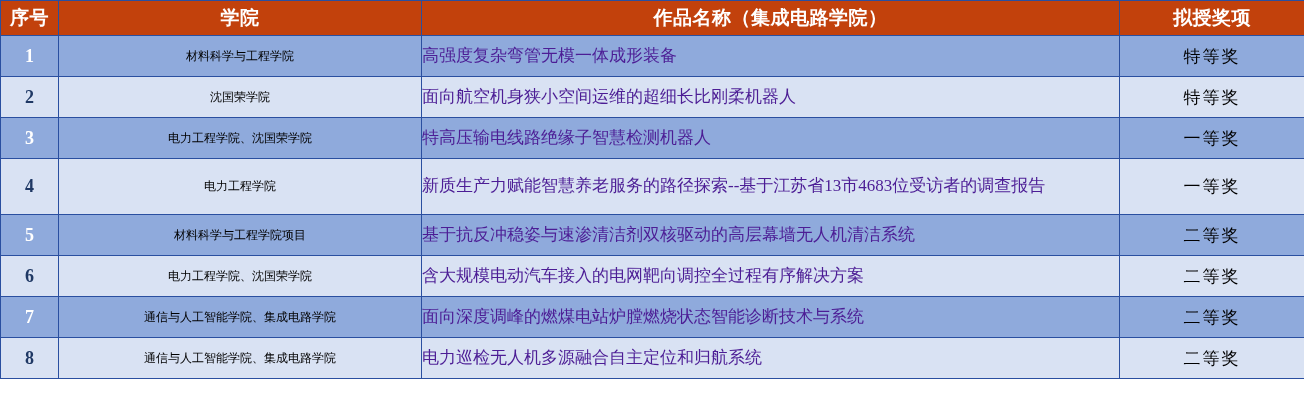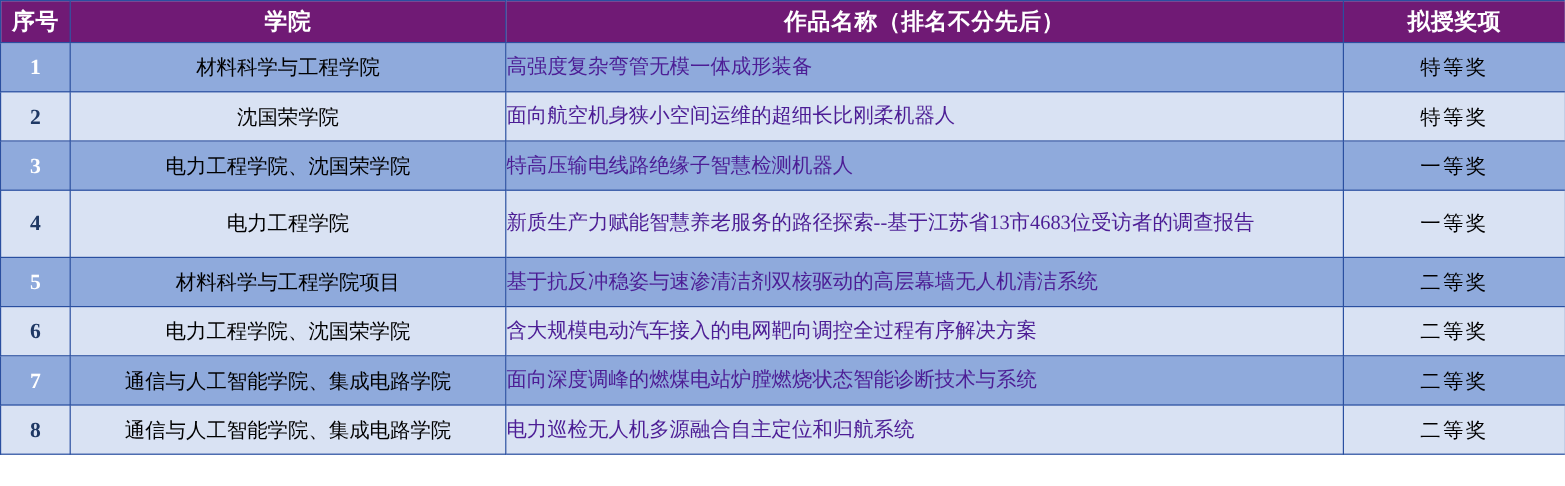--- a/index.html
+++ b/index.html
@@ -18,21 +18,21 @@
     width: 1304px;
     table-layout: fixed;
   }
   table.award-table th,
   table.award-table td {
     border: 1px solid #2a4fa0;
     padding: 0;
     vertical-align: middle;
   }
   thead th {
-    background: #701a75;
+    background: #c2410c;
     color: #ffffff;
     font-weight: bold;
     font-size: 19px;
     text-align: center;
     height: 34px;
     letter-spacing: 0.5px;
   }
   
   col.c-seq   { width: 58px; }
   col.c-coll  { width: 363px; }
@@ -45,21 +45,21 @@
   td.seq {
     text-align: center;
     font-weight: bold;
     font-size: 18px;
     color: #ffffff;
   }
   tr.row-light td.seq { color: #1f3864; }
 
   td.college {
     text-align: center;
-    font-size: 17px;
+    font-size: 12px;
     color: #000000;
     padding: 4px 2px;
   }
   td.work {
     text-align: left;
     font-size: 17px;
     color: #4c1d95;
     padding: 5px 8px;
     line-height: 1.45;
   }
@@ -79,21 +79,21 @@
   <colgroup>
     <col class="c-seq">
     <col class="c-coll">
     <col class="c-work">
     <col class="c-award">
   </colgroup>
   <thead>
     <tr>
       <th>序号</th>
       <th>学院</th>
-      <th>作品名称（排名不分先后）</th>
+      <th>作品名称（集成电路学院）</th>
       <th>拟授奖项</th>
     </tr>
   </thead>
   <tbody>
     <tr class="row-dark">
       <td class="seq">1</td>
       <td class="college">材料科学与工程学院</td>
       <td class="work">高强度复杂弯管无模一体成形装备</td>
       <td class="award">特等奖</td>
     </tr>

